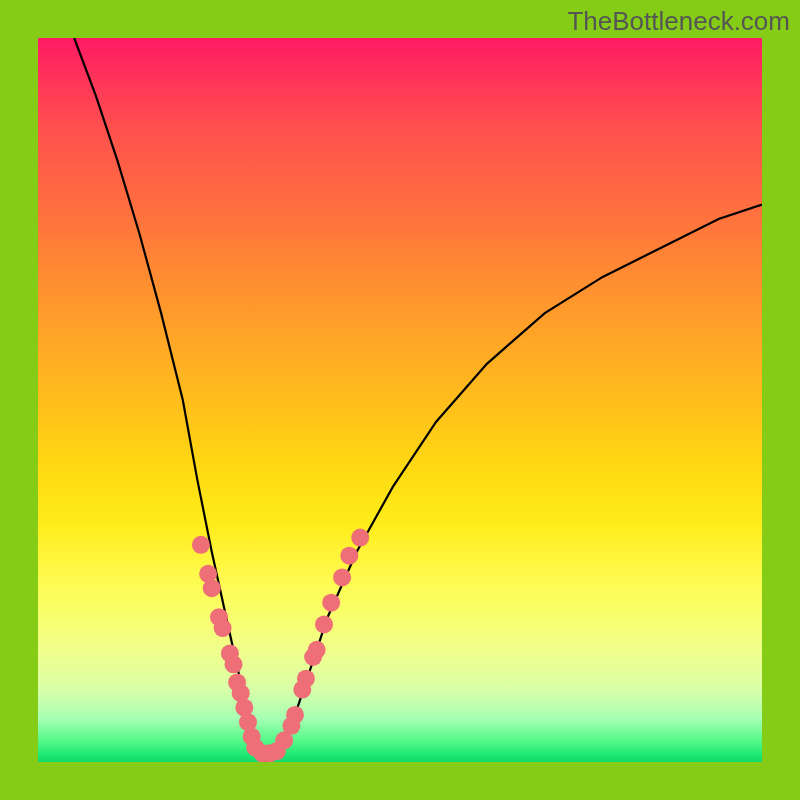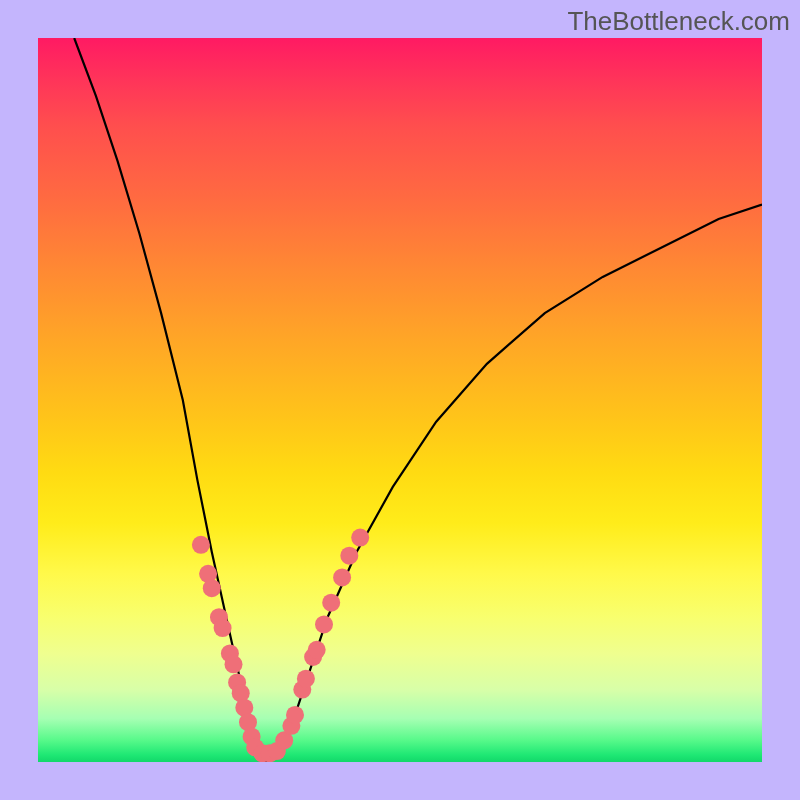--- a/index.html
+++ b/index.html
@@ -8,21 +8,21 @@
     width: 800px;
     height: 800px;
     overflow: hidden;
     background: #000;
     font-family: Arial, Helvetica, sans-serif;
   }
   .frame {
     position: absolute;
     left: 0; top: 0;
     width: 800px; height: 800px;
-    background: #c4b5fd;
+    background: #84cc16;
   }
   .plot-area {
     position: absolute;
     left: 38px;
     top: 38px;
     width: 724px;
     height: 724px;
     
     background: linear-gradient(to bottom,
       #ff1a63 0%,

